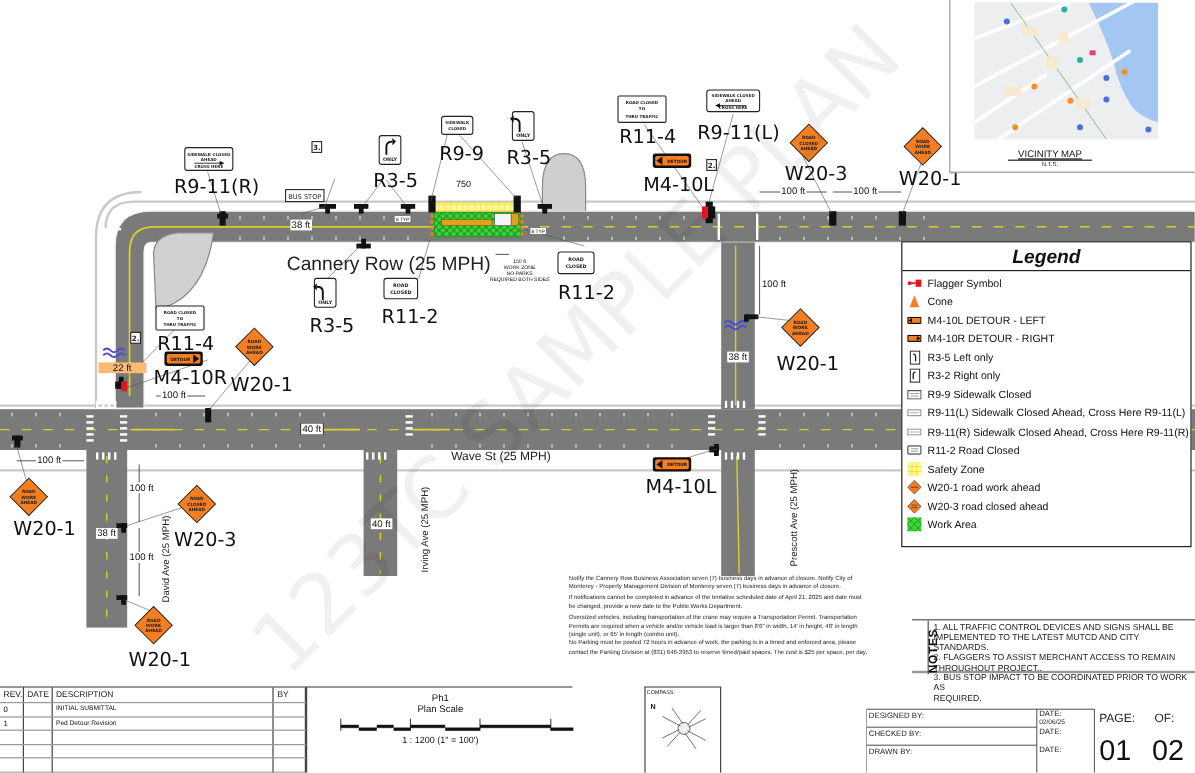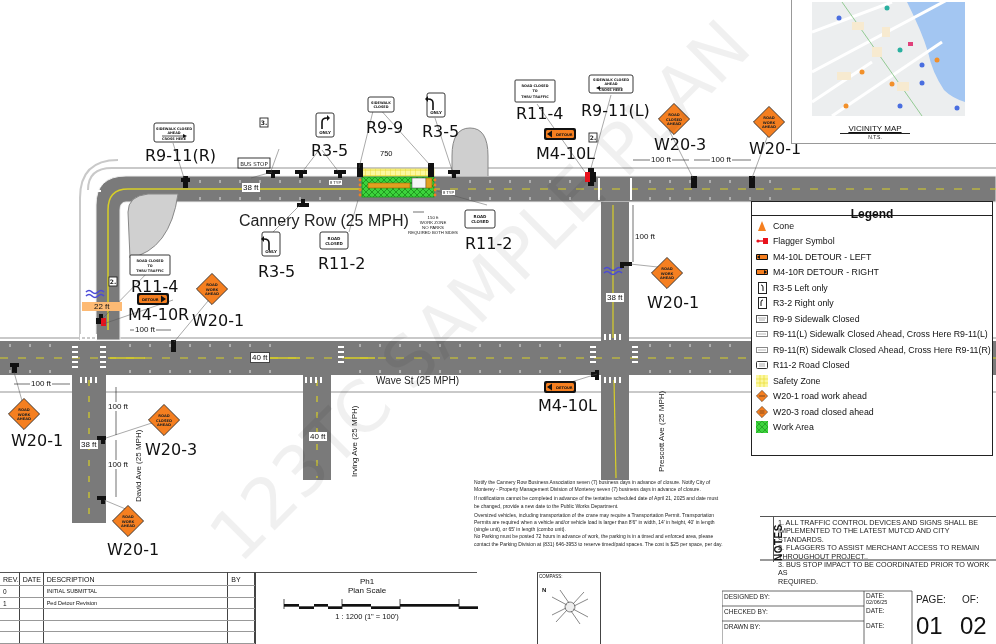--- a/index.html
+++ b/index.html
@@ -6,21 +6,21 @@
   html, body { width: 996px; height: 644px; overflow: hidden; background: #ffffff; }
   body { position: relative; font-family: "Liberation Sans", sans-serif; color: #111; }
   .abs { position: absolute; }
   #plan { position: absolute; left: 0; top: 0; width: 996px; height: 644px; }
   .lbl { position: absolute; font-family: "DejaVu Sans", sans-serif; font-size: 16px; color: #111; white-space: nowrap; }
   .street { position: absolute; font-size: 10px; color: #222; white-space: nowrap; }
   .street.vert { transform: rotate(-90deg); transform-origin: left top; }
 
   
   #legend { position: absolute; left: 751px; top: 201px; width: 242px; height: 255px; border: 1px solid #222; background: #fff; }
-  #legend .title { height: 14px; border-bottom: 1px solid #222; text-align: center; font-weight: bold; font-size: 12px; line-height: 25px; }
+  #legend .title { height: 24px; border-bottom: 1px solid #222; text-align: center; font-weight: bold; font-size: 16px; line-height: 25px; font-style: italic; }
   #legend .row { display: flex; align-items: center; height: 15.5px; font-size: 8.8px; padding-left: 4px; white-space: nowrap; }
   #legend .sw { width: 12px; height: 12px; margin-right: 5px; flex: 0 0 12px; display: flex; align-items: center; justify-content: center; }
 
   
   #vicinity { position: absolute; left: 791px; top: 0; width: 205px; height: 144px; border-left: 1px solid #999; border-bottom: 1px solid #999; background: #fff; }
   #vicinity .map { position: absolute; left: 20px; top: 2px; width: 153px; height: 114px; overflow: hidden; background: #eef0f1; }
   #vicinity .vtitle { position: absolute; left: 48px; top: 124px; width: 70px; font-size: 8px; text-align: center; border-bottom: 1px solid #222; text-decoration: underline; }
   #vicinity .vsub { position: absolute; left: 48px; top: 134px; width: 70px; font-size: 5px; text-align: center; }
 
   
@@ -459,35 +459,35 @@
   </div>
   <div class="vtitle">VICINITY MAP</div>
   <div class="vsub">N.T.S.</div>
 </div>
 
 <div id="legend">
   <div class="title">Legend</div>
   <div style="padding-top:2px;">
     <div class="row">
         <span class="sw">
-          <svg width="10" height="12">
-            <path d="M5 1 L9 11 L1 11 Z" fill="#f57f20"></path>
-          </svg>
-        </span>
-        <span>Cone</span>
-      </div>
-    <div class="row">
-        <span class="sw">
           <svg width="12" height="8">
             <circle cx="2" cy="4" r="1.6" fill="#e8121c"></circle>
             <rect x="3" y="3.3" width="4" height="1.4" fill="#e8121c"></rect>
             <rect x="7" y="1" width="5" height="6" fill="#e8121c"></rect>
           </svg>
         </span>
         <span>Flagger Symbol</span>
+      </div>
+    <div class="row">
+        <span class="sw">
+          <svg width="10" height="12">
+            <path d="M5 1 L9 11 L1 11 Z" fill="#f57f20"></path>
+          </svg>
+        </span>
+        <span>Cone</span>
       </div>
     <div class="row">
         <span class="sw">
           <svg width="12" height="6">
             <rect width="12" height="6" rx="1" fill="#111"></rect>
             <rect x="1" y="1" width="10" height="4" fill="#f57f20"></rect>
             <path d="M1 3 L4 1 L4 5 Z" fill="#111"></path>
           </svg>
         </span>
         <span>M4-10L DETOUR - LEFT</span>

